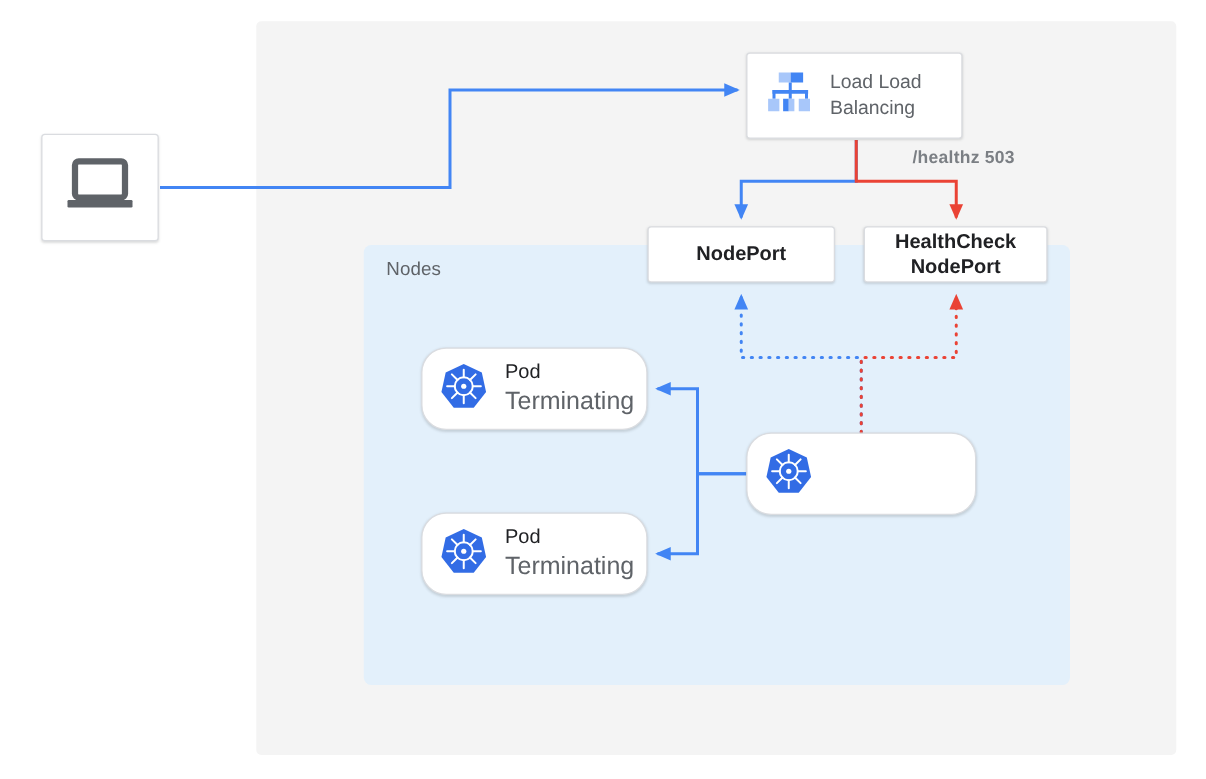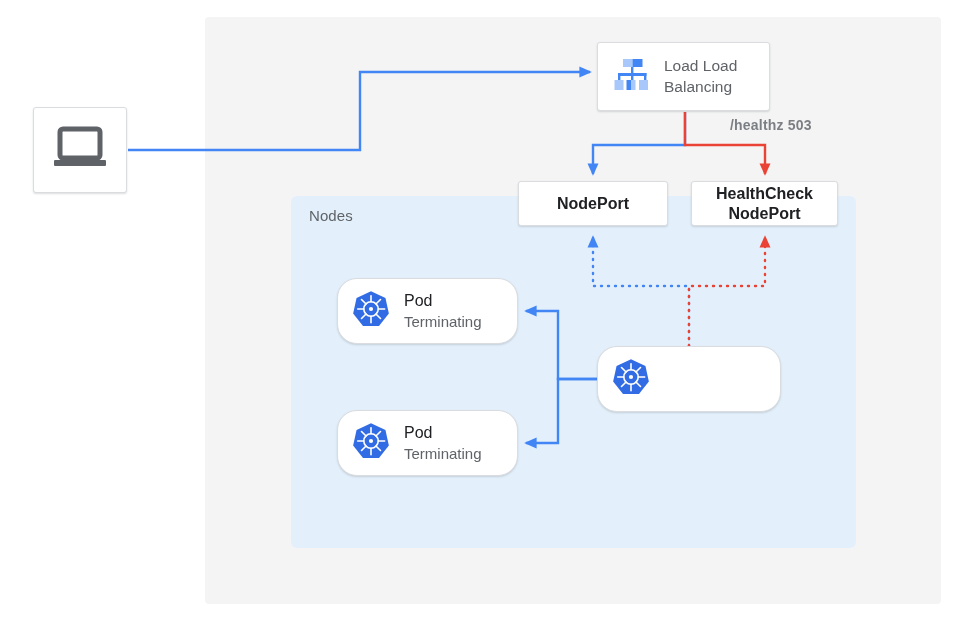--- a/index.html
+++ b/index.html
@@ -121,21 +121,21 @@
     gap: 14px;
     border-radius: 20px;
   }
   .card-k8s .txt { display: flex; flex-direction: column; }
   .card-k8s .title {
     font-size: 16px;
     color: #202124;
     line-height: 1.3;
   }
   .card-k8s .sub {
-    font-size: 15px;
+    font-size: 20px;
     color: #5f6368;
     line-height: 1.3;
     text-align: center;
   }
   .card-pod1 { left: 337px; top: 278px; width: 181px; height: 66px; }
   .card-pod2 { left: 337px; top: 410px; width: 181px; height: 66px; }
   .card-kubeproxy { left: 597px; top: 346px; width: 184px; height: 66px; }
 
   
   #wires {

